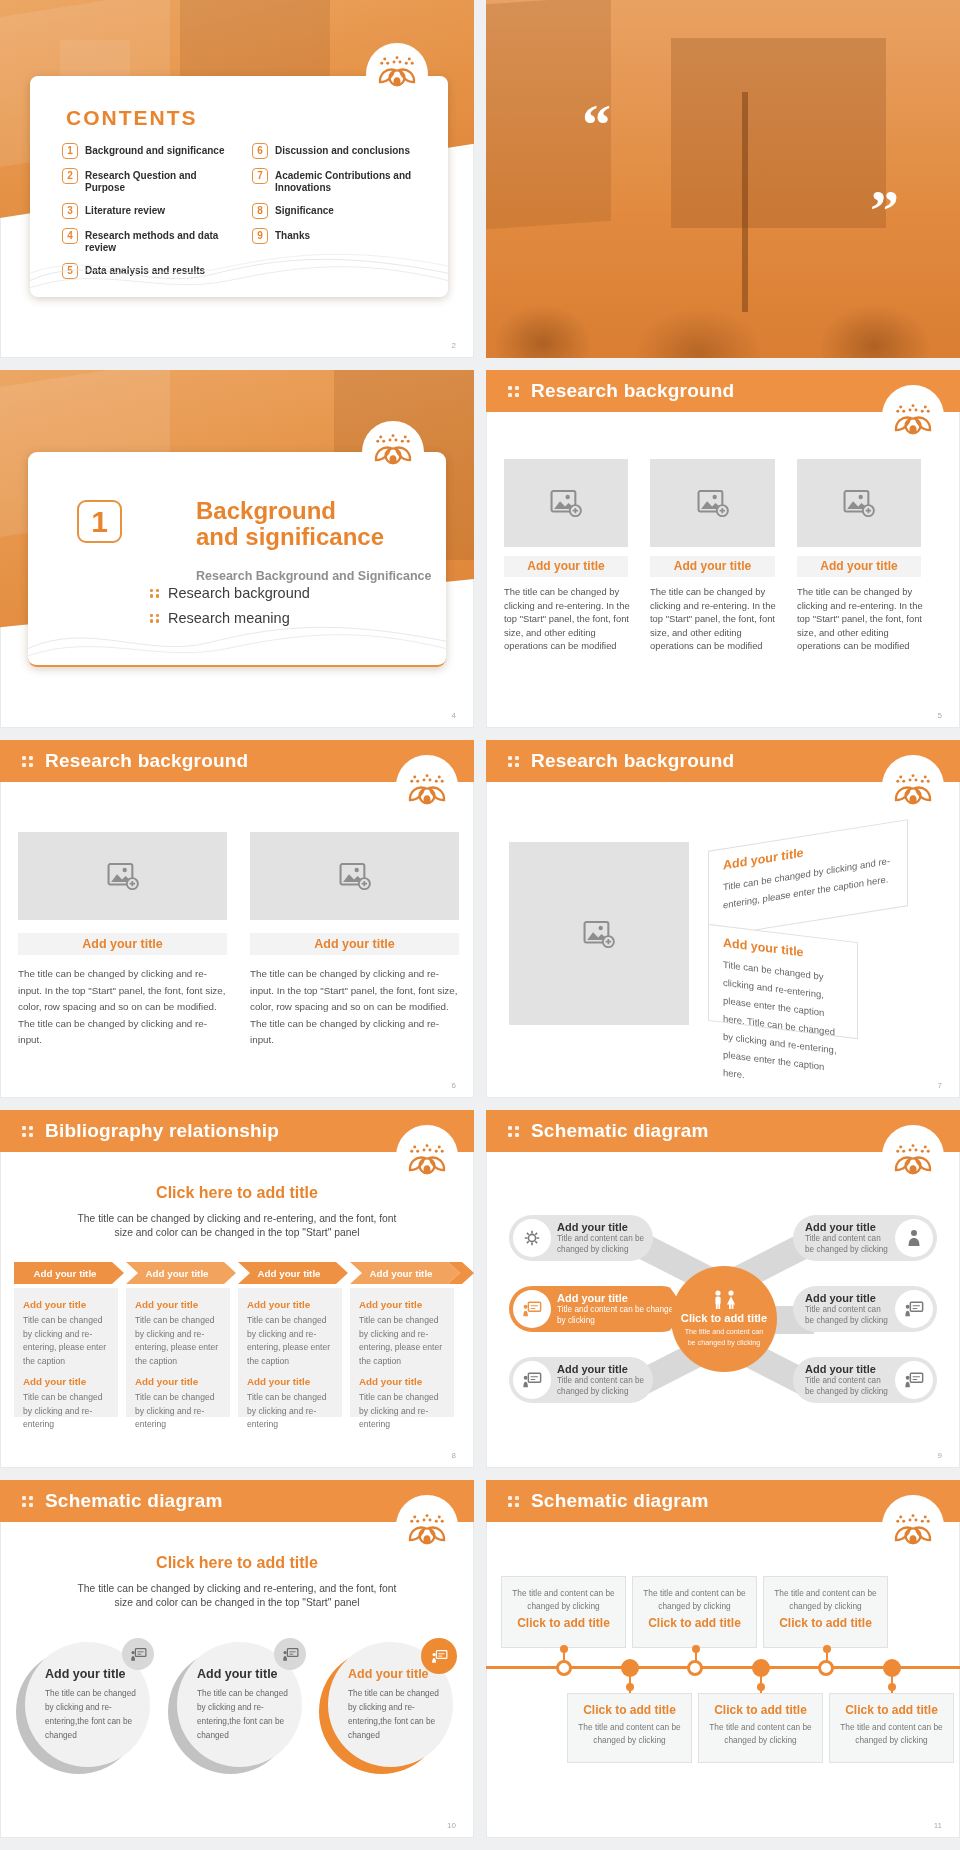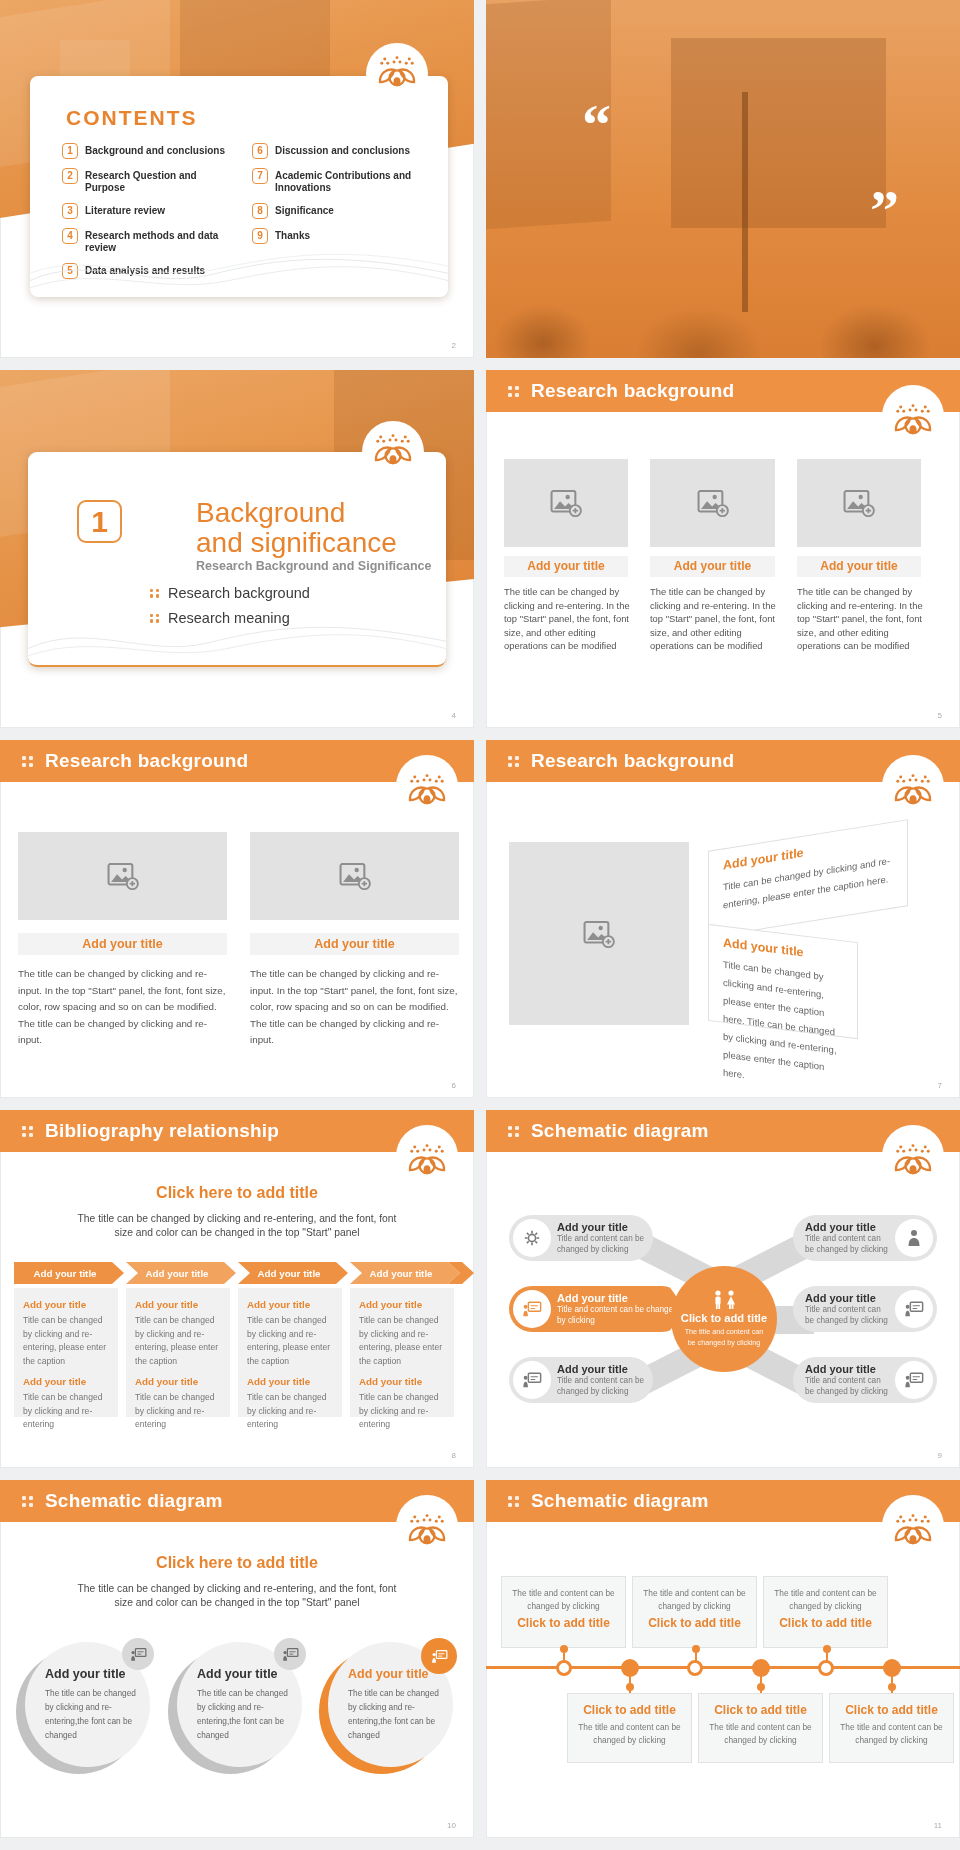--- a/index.html
+++ b/index.html
@@ -113,22 +113,22 @@
     position:absolute; left:28px; right:28px; top:82px; bottom:61px;
     background:#fff; border-radius:9px; border-bottom:2px solid #E8913F;
     box-shadow:0 2px 9px rgba(90,60,20,.25); z-index:2;
   }
   .s3-dome { top:-31px; right:22px; }
   .s3-num {
     position:absolute; left:49px; top:48px; width:45px; height:43px;
     border:2.5px solid #E8913F; border-radius:9px;
     color:#E8842E; font-size:30px; font-weight:bold; text-align:center; line-height:39px;
   }
-  .s3-title { position:absolute; left:168px; top:46px; font-size:28px; font-weight:normal; color:#E8842E; line-height:1.08; }
-  .s3-sub   { position:absolute; left:168px; top:107px; font-size:12.5px; font-weight:bold; color:#8F8F8F; }
+  .s3-title { position:absolute; left:168px; top:46px; font-size:24px; font-weight:bold; color:#E8842E; line-height:1.08; }
+  .s3-sub   { position:absolute; left:168px; top:117px; font-size:12.5px; font-weight:bold; color:#8F8F8F; }
   .s3-bullets { position:absolute; left:122px; top:133px; display:flex; flex-direction:column; gap:9px; }
   .s3-bullet { display:flex; align-items:center; gap:9px; font-size:14.5px; color:#3C3C3C; }
   .s3-bullet .d4 { color:#E8913F; width:9px; height:9px; }
   .s3-bullet .d4 i { width:3.2px; height:3.2px; }
 
   
   .s4-ph { top:89px; height:88px; }
   .s4-ph.p1 { left:18px;  width:124px; }
   .s4-ph.p2 { left:164px; width:125px; }
   .s4-ph.p3 { left:311px; width:124px; }
@@ -321,21 +321,21 @@
       <div class="dome s1-dome">
         <svg class="emblem" viewBox="0 0 48 40">
             <use href="#emblem-g"></use>
           </svg>
       </div>
       <h1 class="s1-title">CONTENTS</h1>
       <div class="s1-cols">
         <div class="s1-col c1">
           <div class="toc-item">
             <span class="toc-num">1</span>
-            <span class="toc-label">Background and conclusions</span>
+            <span class="toc-label">Background and significance</span>
           </div>
           <div class="toc-item">
             <span class="toc-num">2</span>
             <span class="toc-label">Research Question and Purpose</span>
           </div>
           <div class="toc-item">
             <span class="toc-num">3</span>
             <span class="toc-label">Literature review</span>
           </div>
           <div class="toc-item">

